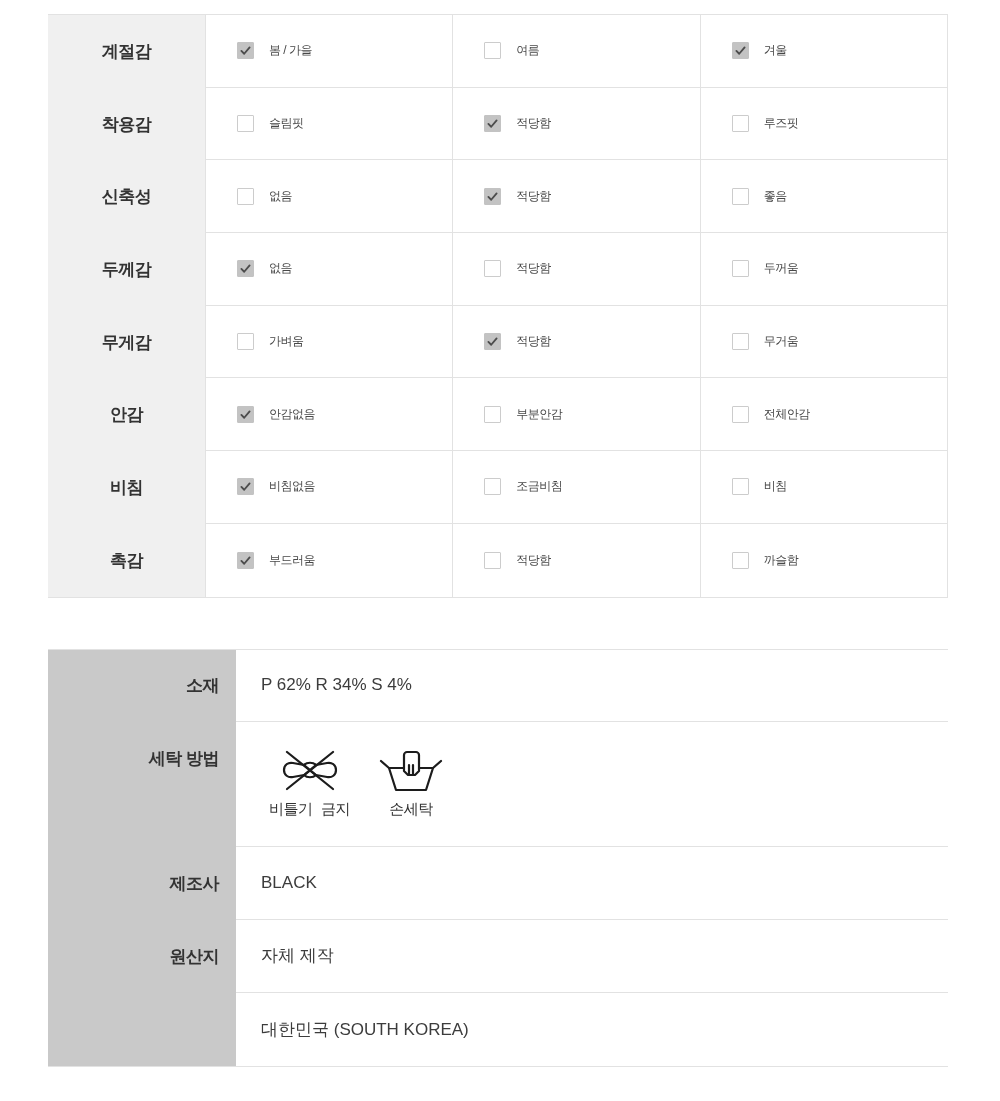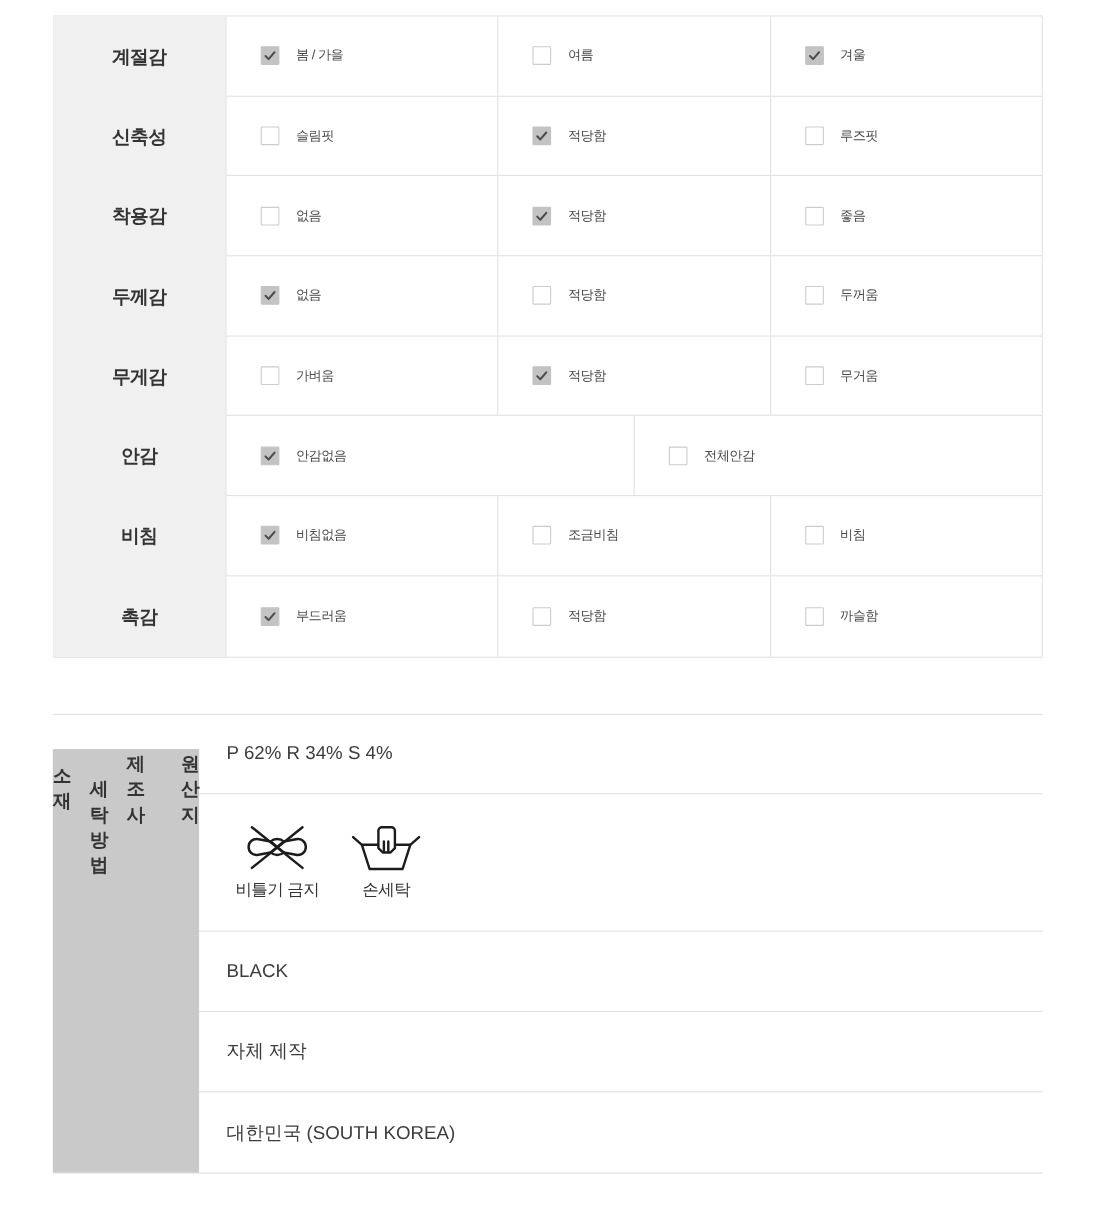--- a/index.html
+++ b/index.html
@@ -38,21 +38,21 @@
   .checkbox.checked{background:var(--cb-bg);border-color:var(--cb-bg);}
   .checkbox.checked svg{display:block;}
   .opt-text{margin-left:15px;font-size:12px;color:var(--option-text);letter-spacing:-0.5px;}
 
   
   .info-table{
     display:flex;margin-top:51px;
     border-top:1px solid var(--border);
     border-bottom:1px solid var(--border);
   }
-  .info-labels{width:133px;background:var(--info-label-bg);flex:none;display:flex;margin-top:31px;}
+  .info-labels{width:188px;background:var(--info-label-bg);flex:none;display:flex;flex-direction:column;}
   .info-label{
     display:flex;align-items:center;justify-content:flex-end;box-sizing:border-box;
     padding-right:17px;font-size:17px;font-weight:bold;color:var(--label-text);letter-spacing:-0.5px;
   }
   .info-label.top-align{align-items:flex-start;padding-top:25px;}
   .info-rows{flex:1;display:flex;flex-direction:column;}
   .info-row{
     display:flex;align-items:center;box-sizing:border-box;
     padding-left:25px;border-bottom:1px solid var(--border);
     font-size:17px;color:#3c3c3c;
@@ -66,22 +66,22 @@
   .wash-caption{margin-top:5px;font-size:15px;color:#333;letter-spacing:-0.5px;}
 </style>
 </head>
 <body>
 
 <div class="wrap">
 
   <div class="attr-table">
     <div class="attr-labels" id="attr-labels">
         <div class="attr-label">계절감</div>
+        <div class="attr-label">착용감</div>
         <div class="attr-label">신축성</div>
-        <div class="attr-label">착용감</div>
         <div class="attr-label">두께감</div>
         <div class="attr-label">무게감</div>
         <div class="attr-label">안감</div>
         <div class="attr-label">비침</div>
         <div class="attr-label">촉감</div>
       </div>
     <div class="attr-rows" id="attr-rows">
         <div class="attr-row">
           <div class="attr-cell">
     <span class="checkbox checked">
@@ -195,20 +195,26 @@
   </div>
         </div>
         <div class="attr-row">
           <div class="attr-cell">
     <span class="checkbox checked">
       <svg viewBox="0 0 12 12" aria-hidden="true">
                 <polyline points="2.2,6.4 4.8,9 9.8,3.2"></polyline>
               </svg>
     </span>
     <span class="opt-text">안감없음</span>
+  </div>
+          <div class="attr-cell">
+    <span class="checkbox">
+      
+    </span>
+    <span class="opt-text">부분안감</span>
   </div>
           <div class="attr-cell">
     <span class="checkbox">
       
     </span>
     <span class="opt-text">전체안감</span>
   </div>
         </div>
         <div class="attr-row">
           <div class="attr-cell">
@@ -261,21 +267,21 @@
     <div class="info-labels" id="info-labels">
         <div class="info-label" style="height: 72px;">소재</div>
         <div class="info-label top-align" style="height: 125px;">세탁 방법</div>
         <div class="info-label" style="height: 73px;">제조사</div>
         <div class="info-label" style="height: 73px; padding-left: 16px;">원산지</div>
       </div>
     <div class="info-rows" id="info-rows">
         <div class="info-row" style="height: 72px;">
           <span>P 62% R 34% S 4%</span>
         </div>
-        <div class="info-row" style="height: 125px;">
+        <div class="info-row" style="height: 125px; font-family: Liberation Mono, monospace;">
           <div class="wash-icons">
             <div class="wash-item">
               <svg viewBox="0 0 64 46">
     <path d="M6 21 C6 16 10 13 15 14 L26 16 C29 13 35 13 38 16 L49 14 C54 13 58 16 58 21 C58 26 54 29 49 28 L38 26 C35 29 29 29 26 26 L15 28 C10 29 6 26 6 21 Z"></path>
     <path d="M26 16 L38 26 M38 16 L26 26"></path>
     <path d="M9 3 L55 40 M55 3 L9 40"></path>
   </svg>
               <div class="wash-caption">비틀기 금지</div>
             </div>
             <div class="wash-item">

